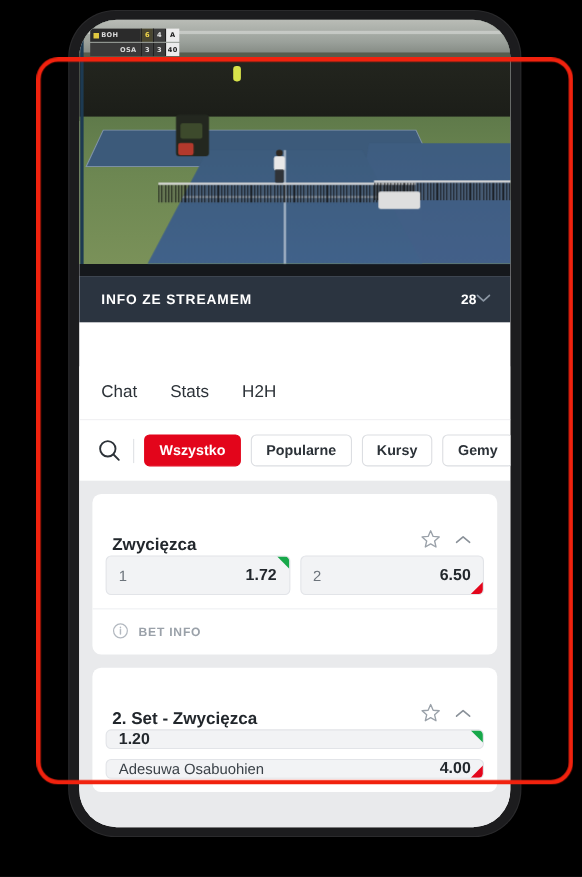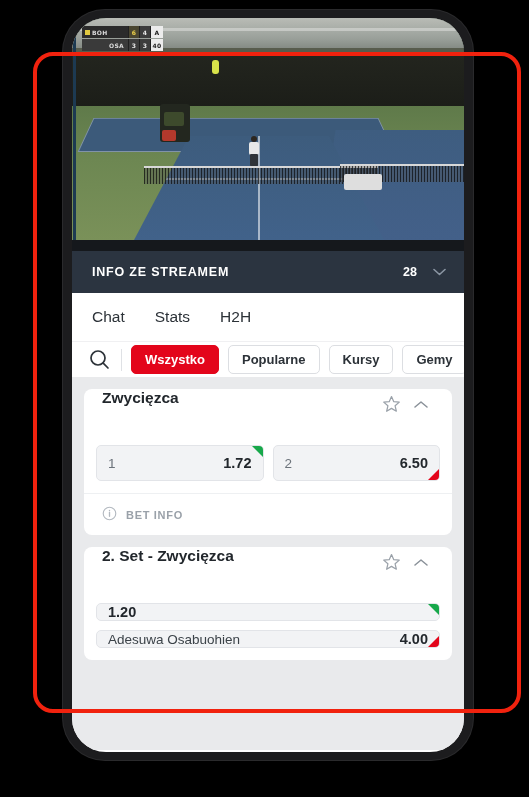--- a/index.html
+++ b/index.html
@@ -147,42 +147,42 @@
   .gap-strip { height: 11px; background: #15181c; }
   .stream-header {
     height: 42px; background: #2b3440;
     display: flex; align-items: center;
     padding: 0 18px 0 20px;
     color: #ffffff;
   }
   .stream-title {
     font-size: 12.5px; font-weight: bold; letter-spacing: .8px; flex: 1;
   }
-  .stream-count { font-size: 12.5px; font-weight: bold; margin-right: 16px; }
+  .stream-count { font-size: 12.5px; font-weight: bold; }
   .chev-down { color: #8b96a3; font-size: 11px; }
 
   
   .tabs {
     height: 48px; background: #fff;
     display: flex; align-items: center;
-    padding-left: 20px; gap: 30px;
+    padding-left: 20px; gap: 30px; margin-top: 40px;
   }
   .tab {
     position: relative; height: 48px; display: flex; align-items: center;
     font-size: 15.5px; color: #2c3238; white-space: nowrap;
   }
   .tab.active { color: #e3051b; font-weight: bold; }
   .tab.active:after {
     content: ""; position: absolute; left: 0; right: 0; bottom: 6px;
     height: 3px; background: #e3051b; border-radius: 2px;
   }
 
   
   .filters {
-    height: 36px; background: #fff;
+    height: 56px; background: #fff;
     display: flex; align-items: center; gap: 9px;
     padding-left: 14px; border-top: 1px solid #f0f0f2;
   }
   .search-btn {
     width: 26px; height: 26px; flex: 0 0 auto;
     display: flex; align-items: center; justify-content: center;
   }
   .divider-v { width: 1px; height: 22px; background: #dfe1e5; flex: 0 0 auto; }
   .chip {
     flex: 0 0 auto; height: 29px; padding: 0 13px;
@@ -196,21 +196,21 @@
 
   
   .market-area {
     background: #e9eaec; padding: 12px;
     height: 373px;
   }
   .card {
     background: #fff; border-radius: 8px; margin-bottom: 12px; overflow: hidden;
   }
   .card-head {
-    height: 56px; display: flex; align-items: flex-start;
+    height: 56px; display: flex; align-items: flex-end;
     padding: 0 16px 0 18px;
   }
   .card-title { flex: 1; font-size: 15.5px; font-weight: bold; color: #22272c; }
   .icon-btn {
     width: 30px; height: 30px; display: flex; align-items: center; justify-content: center;
     color: #8a9199;
   }
   .odds-row { display: flex; gap: 9px; padding: 0 12px 12px; }
   .odd {
     position: relative; flex: 1;

